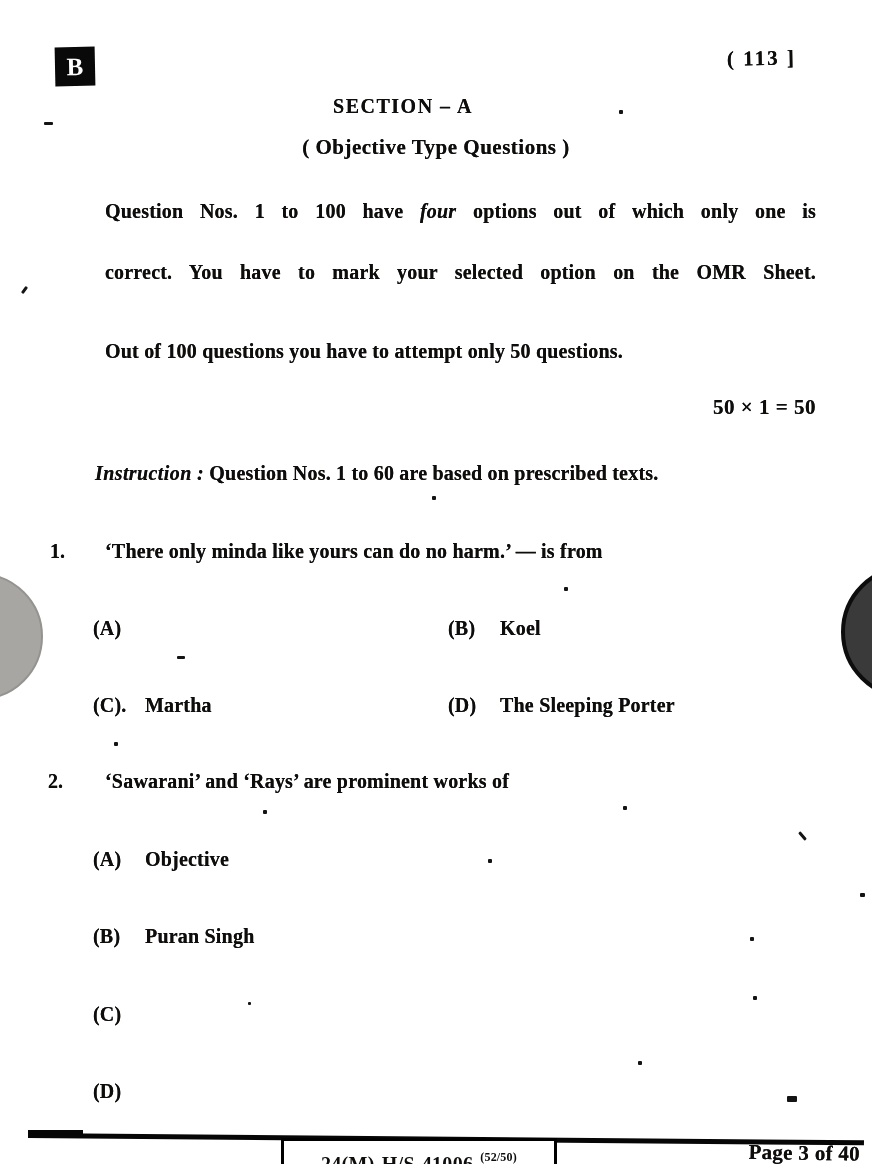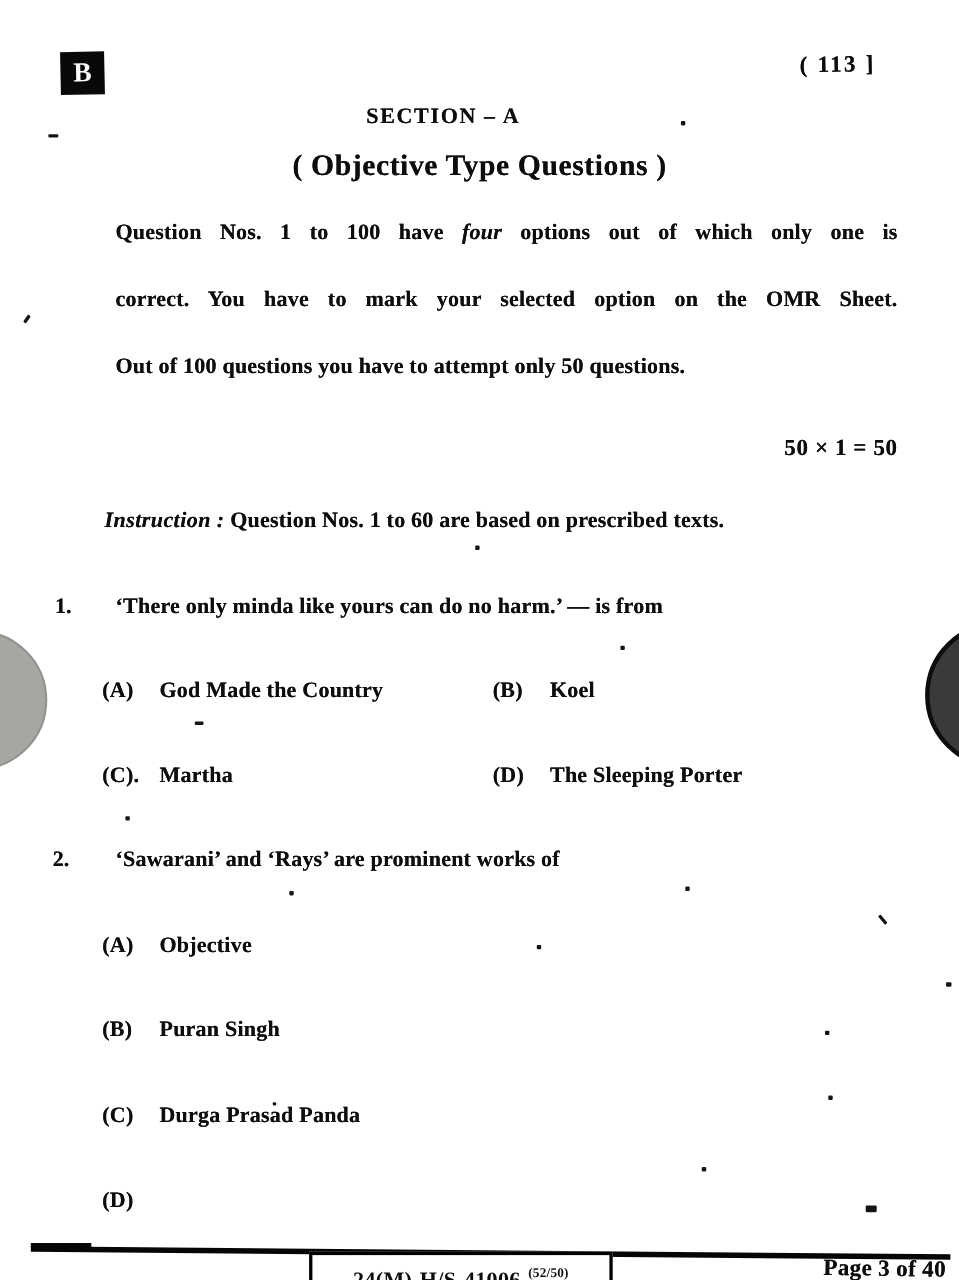--- a/index.html
+++ b/index.html
@@ -15,25 +15,25 @@
   .b-box{
     left:55px;top:47px;width:40px;height:39px;background:#090909;
     display:flex;align-items:center;justify-content:center;
     transform:rotate(-1.2deg);
   }
   .b-box span{color:#fdfdfd;font-size:25px;font-weight:700;line-height:1;}
   
   .pageno-top{left:727px;top:46px;width:92px;font-size:21px;font-weight:700;letter-spacing:2px;transform:rotate(-1deg);}
   
   .sec-title{left:0;top:95px;width:806px;text-align:center;font-size:20px;font-weight:700;letter-spacing:1.5px;}
-  .sec-sub{left:0;top:135px;width:872px;text-align:center;font-size:27px;font-weight:700;letter-spacing:.5px;}
+  .sec-sub{left:0;top:135px;width:872px;text-align:center;font-size:21px;font-weight:700;letter-spacing:.5px;}
   
   .intro-line{left:105px;width:711px;font-size:20px;font-weight:700;letter-spacing:.2px;white-space:nowrap;}
   .intro-line.just{white-space:normal;text-align:justify;text-align-last:justify;}
-  .l1{top:200px;} .l2{top:261px;} .l3{top:322px;}
+  .l1{top:200px;} .l2{top:261px;} .l3{top:340px;}
   .it{font-style:italic;}
   
   .marks{left:105px;top:395px;width:711px;text-align:right;font-size:21px;font-weight:700;letter-spacing:.5px;}
   
   .instruction{left:95px;top:462px;font-size:20px;font-weight:700;white-space:nowrap;letter-spacing:.2px;}
   .instruction .lbl{font-style:italic;letter-spacing:.4px;}
   
   .q-num{font-size:20px;font-weight:700;}
   .q-text{font-size:20px;font-weight:700;white-space:nowrap;letter-spacing:.2px;}
   .qn1{left:50px;top:540px;} .qt1{left:105px;top:540px;}
@@ -84,21 +84,20 @@
 <div class="abs intro-line l3 ink">Out of 100 questions you have to attempt only 50 questions.</div>
 
 <div class="abs marks ink">50 × 1 = 50</div>
 
 <div class="abs instruction ink"><span class="lbl">Instruction :</span><span> Question Nos. 1 to 60  are based on prescribed texts.</span></div>
 
 <div class="abs q-num qn1 ink">1.</div>
 <div class="abs q-text qt1 ink">‘There only minda like yours can do no harm.’ — is from</div>
 <div class="abs opt r1a ink">
     <span class="letter">(A)</span>
-    <span>God Made the Country</span>
   </div>
 <div class="abs opt r1b ink">
     <span class="letter">(B)</span>
     <span>Koel</span>
   </div>
 <div class="abs opt r1c ink">
     <span class="letter">(C).</span>
     <span>Martha</span>
   </div>
 <div class="abs opt r1d ink">
@@ -111,21 +110,20 @@
 <div class="abs opt r2a ink">
     <span class="letter">(A)</span>
     <span>Objective</span>
   </div>
 <div class="abs opt r2b ink">
     <span class="letter">(B)</span>
     <span>Puran Singh</span>
   </div>
 <div class="abs opt r2c ink">
     <span class="letter">(C)</span>
-    <span>Durga Prasad Panda</span>
   </div>
 <div class="abs opt r2d ink">
     <span class="letter">(D)</span>
   </div>
 
 <div class="abs hole-left"></div>
 <div class="abs hole-right"></div>
 
 <div class="abs foot-rule2"></div>
 <div class="abs foot-rule"></div>

